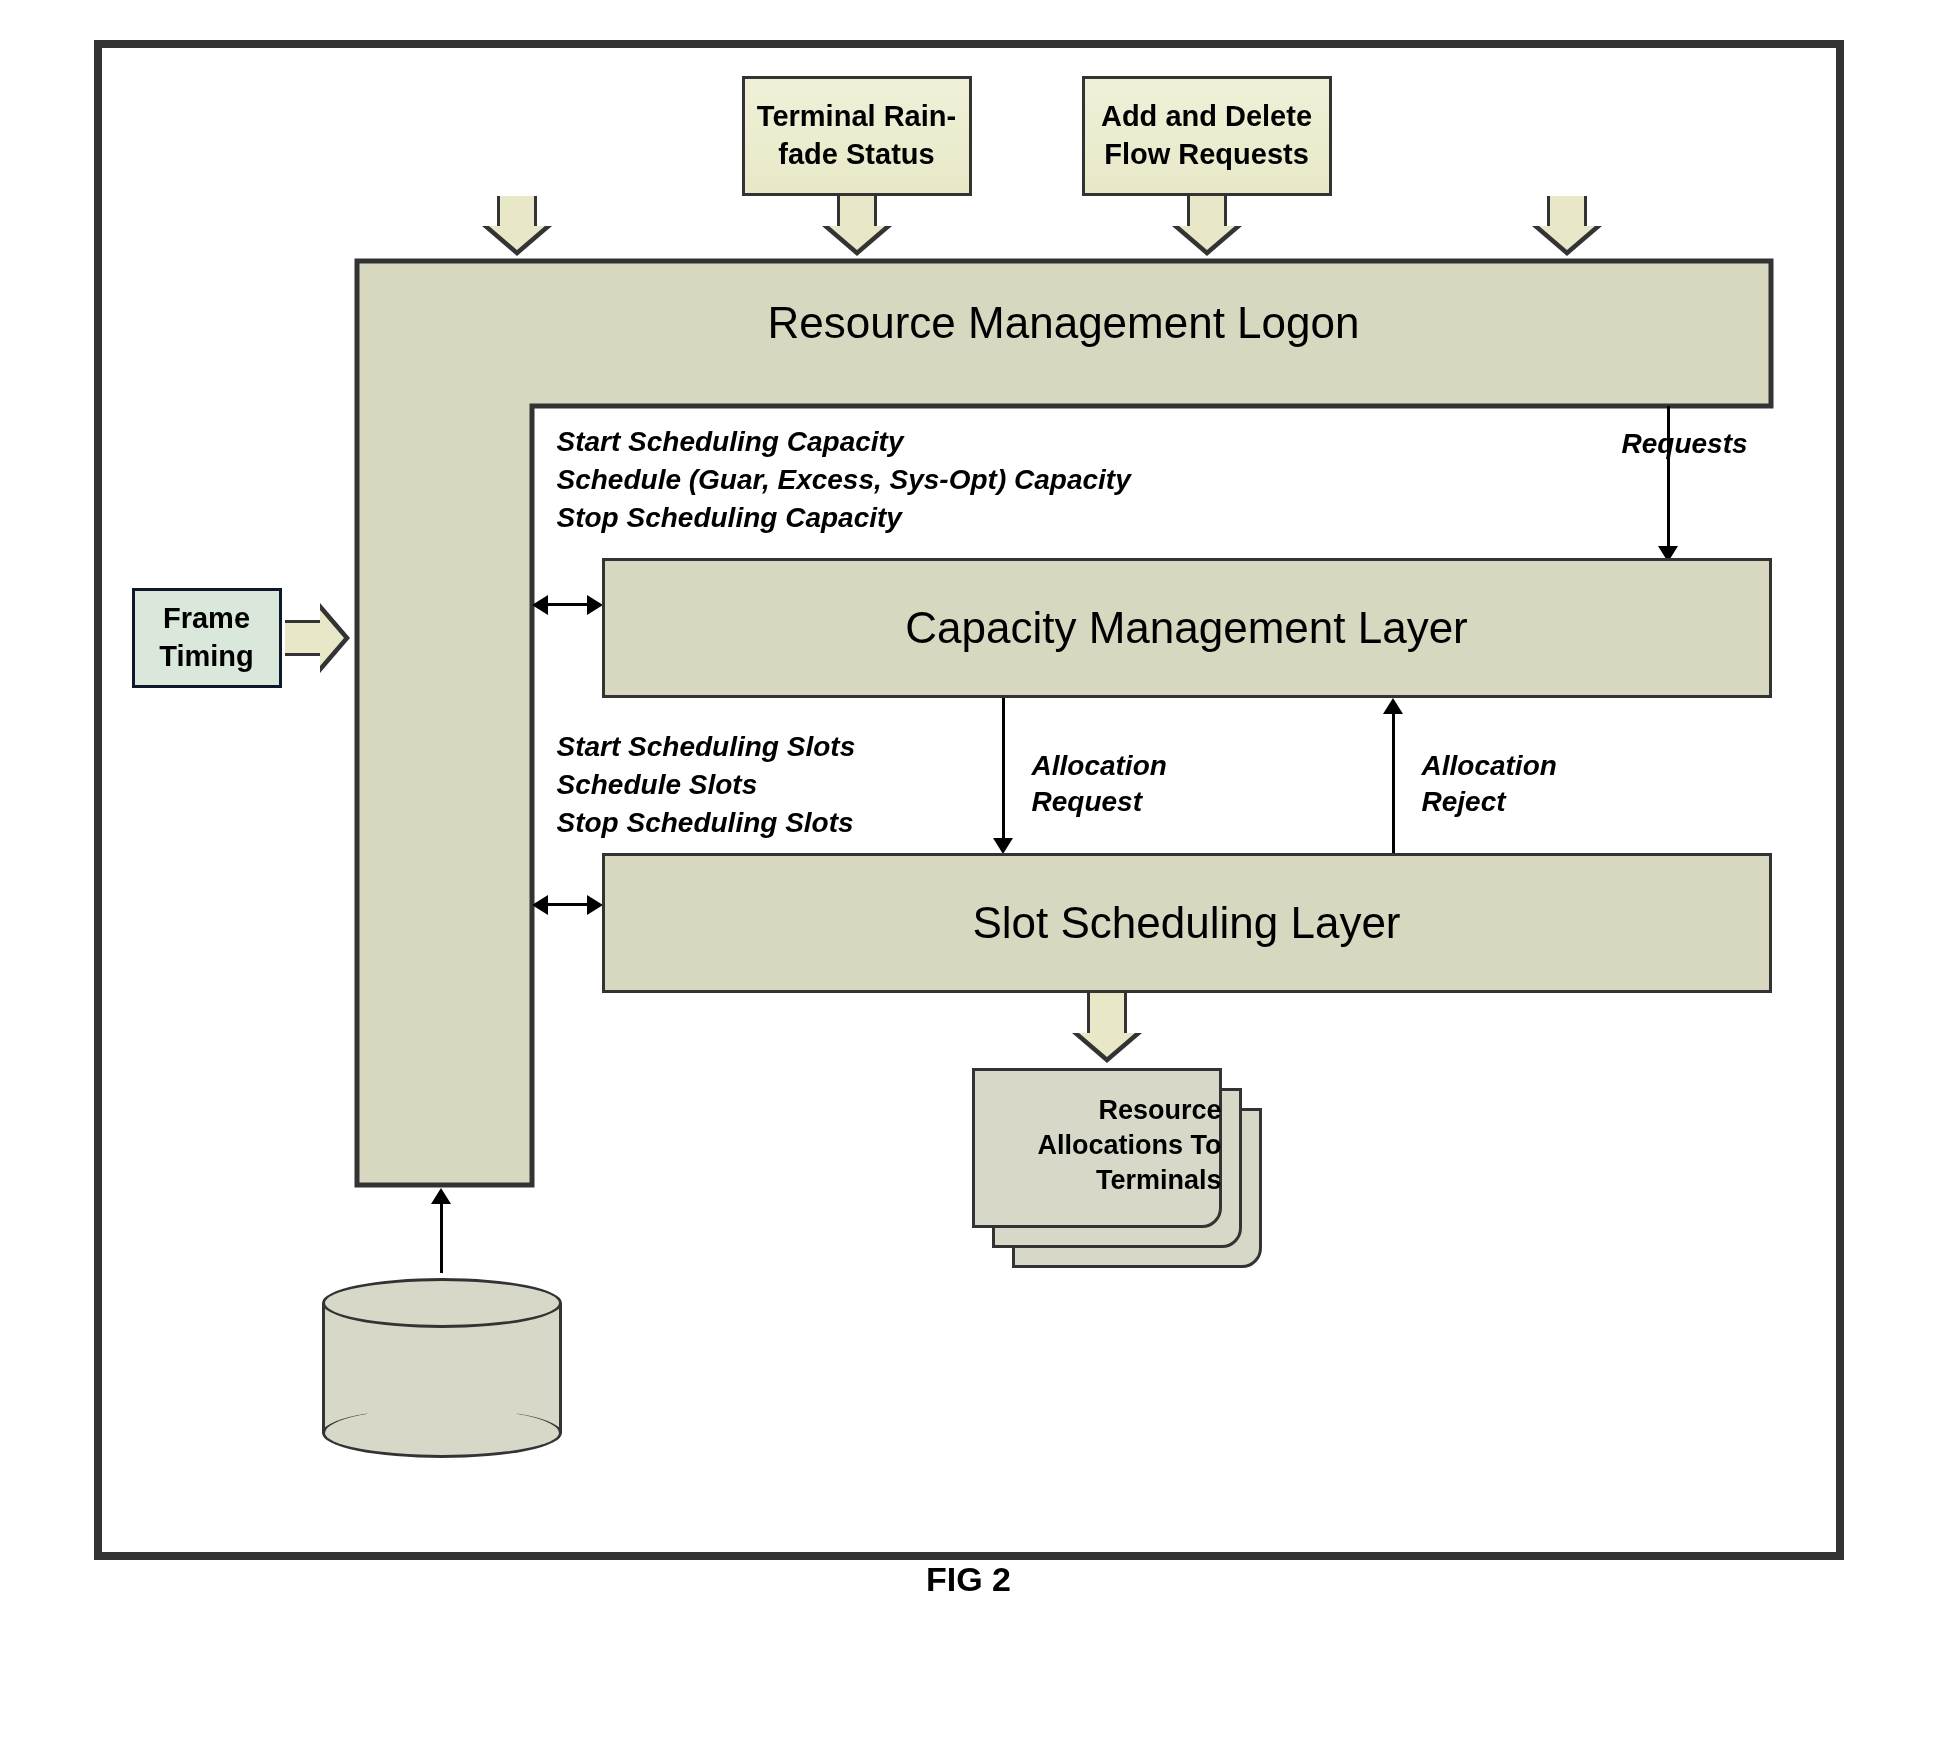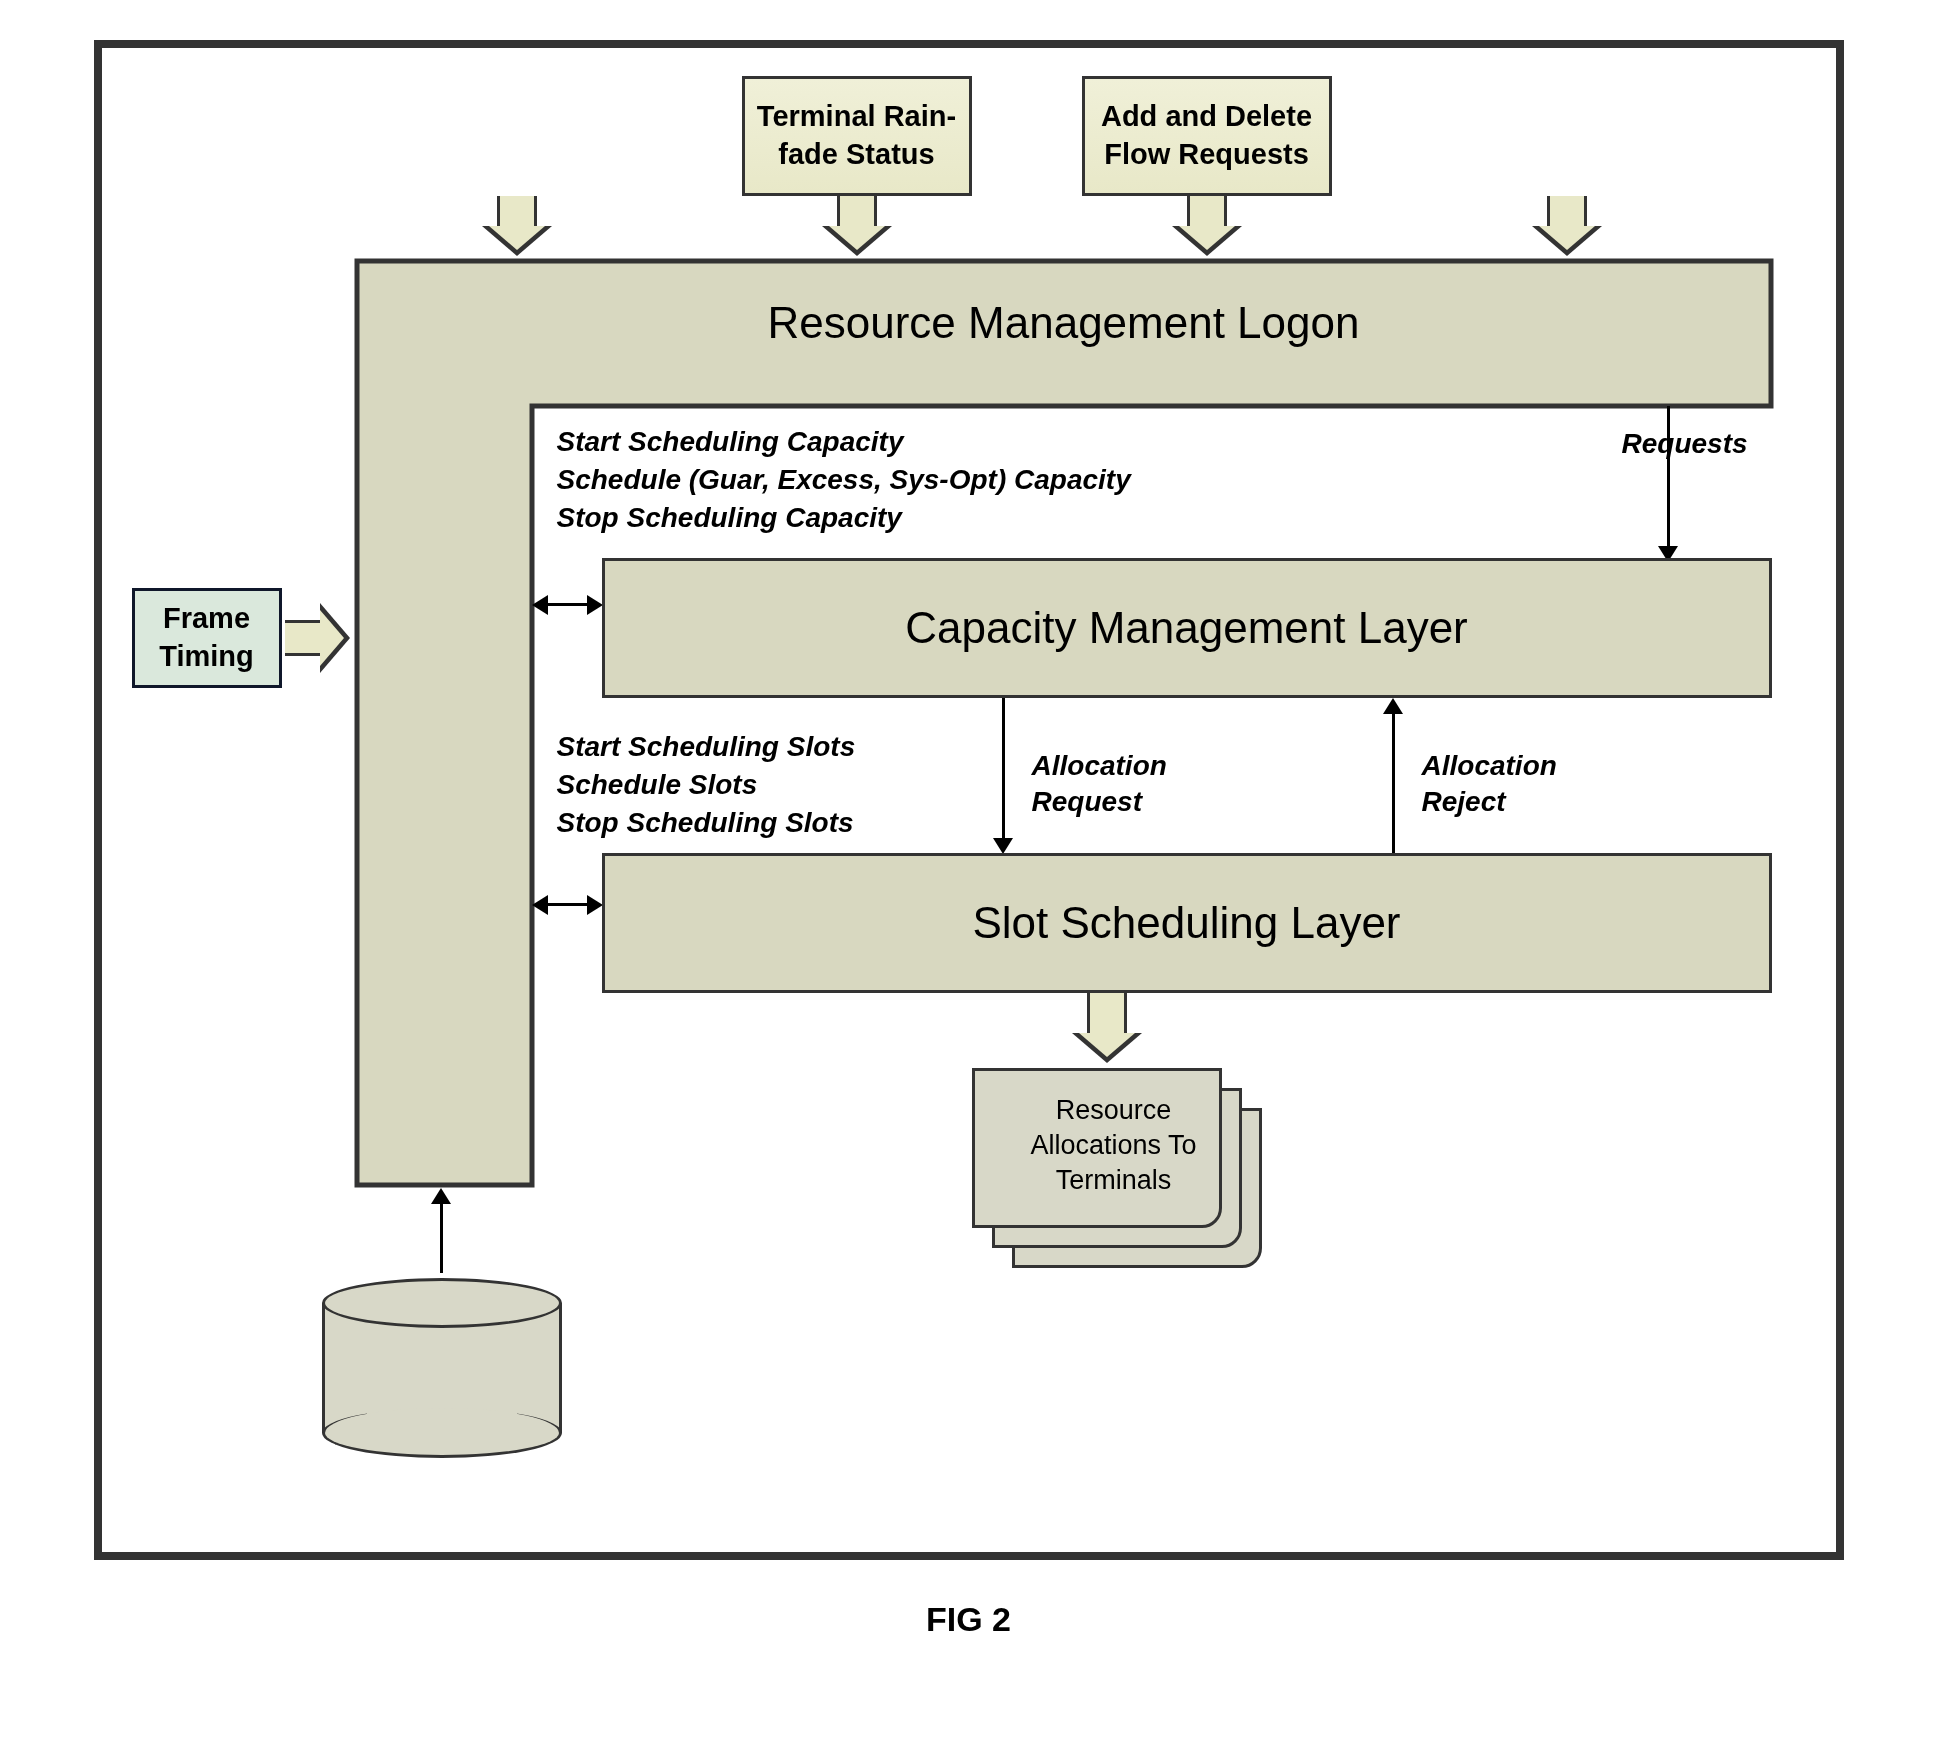--- a/index.html
+++ b/index.html
@@ -142,23 +142,23 @@
   position: absolute;
 }
 .doc-sheet {
   position: absolute;
   border: 3px solid #333;
   background: #d8d8c8;
   border-radius: 0 0 20px 0;
 }
 .doc-label {
   position: absolute;
-  font-weight: normal;
+  font-weight: bold;
   font-size: 27px;
-  text-align: center;
+  text-align: right;
   line-height: 1.3;
   width: 100%;
   padding-left: 34px;
 }
 .thin-arrow-v {
   position: absolute;
   width: 3px;
   background: #000;
 }
 .thin-arrow-head-down {
@@ -192,21 +192,20 @@
 }
 .thin-arrow-head-right {
   position: absolute;
   width: 0;
   height: 0;
   border-top: 10px solid transparent;
   border-bottom: 10px solid transparent;
   border-left: 16px solid #000;
 }
 .fig-caption {
-  margin-top: 40px;
   font-weight: bold;
   font-size: 34px;
 }
 </style>
 </head>
 <body>
 
 <div class="outer-frame">
 
   <div class="input-box" style="left:640px; top:28px; width:230px; height:120px;">

